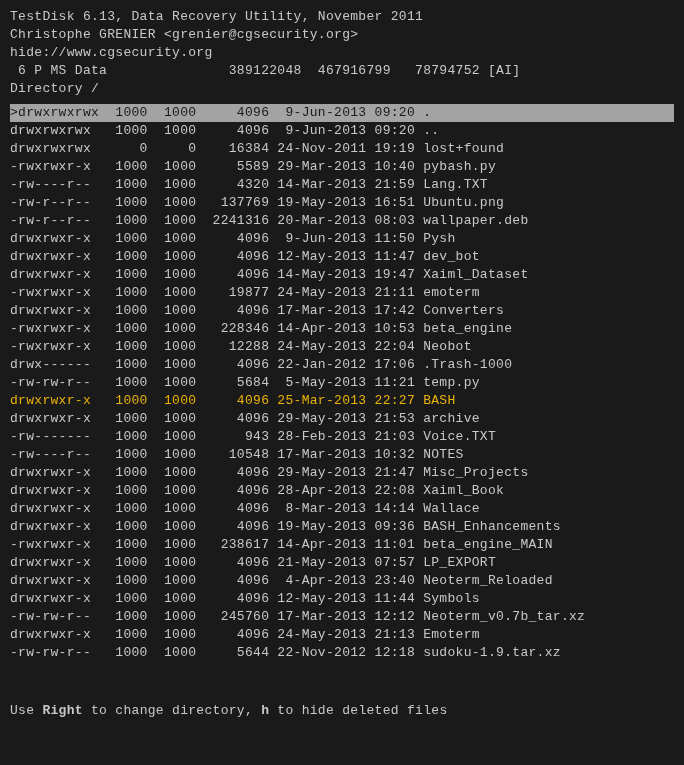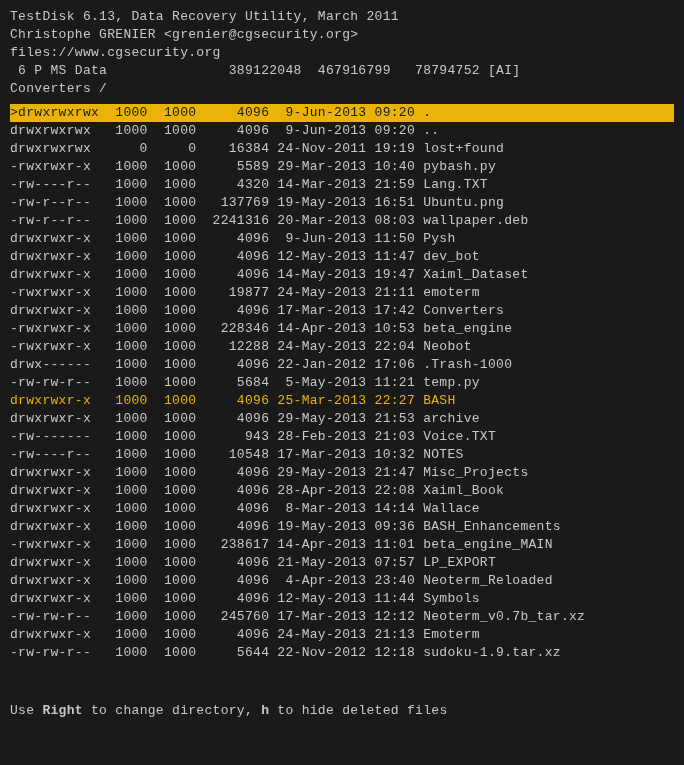--- a/index.html
+++ b/index.html
@@ -16,35 +16,35 @@
     line-height: 18px;
     color: #c8c8c8;
     padding: 8px 10px;
     box-sizing: border-box;
     letter-spacing: 0.3px;
   }
   .header-line { white-space: pre; }
   .listing { margin-top: 6px; white-space: pre; }
   .row { white-space: pre; display:block; }
   .row.selected {
-    background: #eab308;
+    background: #a3a3a3;
     color: #1a1a1a;
   }
   .row.deleted { color: #eab308; }
   .footer { margin-top: 4px; white-space: pre; }
   .footer b { font-weight: bold; }
 </style>
 </head>
 <body>
 
-<div class="header-line">TestDisk 6.13, Data Recovery Utility, March 2011</div>
+<div class="header-line">TestDisk 6.13, Data Recovery Utility, November 2011</div>
 <div class="header-line">Christophe GRENIER &lt;grenier@cgsecurity.org&gt;</div>
-<div class="header-line">files://www.cgsecurity.org</div>
+<div class="header-line">hide://www.cgsecurity.org</div>
 <div class="header-line"> 6 P MS Data               389122048  467916799   78794752 [AI]</div>
-<div class="header-line">Converters /</div>
+<div class="header-line">Directory /</div>
 
 <div class="listing" id="listing"><span class="row selected">&gt;drwxrwxrwx  1000  1000     4096  9-Jun-2013 09:20 .</span><span class="row">drwxrwxrwx   1000  1000     4096  9-Jun-2013 09:20 ..</span><span class="row">drwxrwxrwx      0     0    16384 24-Nov-2011 19:19 lost+found</span><span class="row">-rwxrwxr-x   1000  1000     5589 29-Mar-2013 10:40 pybash.py</span><span class="row">-rw----r--   1000  1000     4320 14-Mar-2013 21:59 Lang.TXT</span><span class="row">-rw-r--r--   1000  1000   137769 19-May-2013 16:51 Ubuntu.png</span><span class="row">-rw-r--r--   1000  1000  2241316 20-Mar-2013 08:03 wallpaper.deb</span><span class="row">drwxrwxr-x   1000  1000     4096  9-Jun-2013 11:50 Pysh</span><span class="row">drwxrwxr-x   1000  1000     4096 12-May-2013 11:47 dev_bot</span><span class="row">drwxrwxr-x   1000  1000     4096 14-May-2013 19:47 Xaiml_Dataset</span><span class="row">-rwxrwxr-x   1000  1000    19877 24-May-2013 21:11 emoterm</span><span class="row">drwxrwxr-x   1000  1000     4096 17-Mar-2013 17:42 Converters</span><span class="row">-rwxrwxr-x   1000  1000   228346 14-Apr-2013 10:53 beta_engine</span><span class="row">-rwxrwxr-x   1000  1000    12288 24-May-2013 22:04 Neobot</span><span class="row">drwx------   1000  1000     4096 22-Jan-2012 17:06 .Trash-1000</span><span class="row">-rw-rw-r--   1000  1000     5684  5-May-2013 11:21 temp.py</span><span class="row deleted">drwxrwxr-x   1000  1000     4096 25-Mar-2013 22:27 BASH</span><span class="row">drwxrwxr-x   1000  1000     4096 29-May-2013 21:53 archive</span><span class="row">-rw-------   1000  1000      943 28-Feb-2013 21:03 Voice.TXT</span><span class="row">-rw----r--   1000  1000    10548 17-Mar-2013 10:32 NOTES</span><span class="row">drwxrwxr-x   1000  1000     4096 29-May-2013 21:47 Misc_Projects</span><span class="row">drwxrwxr-x   1000  1000     4096 28-Apr-2013 22:08 Xaiml_Book</span><span class="row">drwxrwxr-x   1000  1000     4096  8-Mar-2013 14:14 Wallace</span><span class="row">drwxrwxr-x   1000  1000     4096 19-May-2013 09:36 BASH_Enhancements</span><span class="row">-rwxrwxr-x   1000  1000   238617 14-Apr-2013 11:01 beta_engine_MAIN</span><span class="row">drwxrwxr-x   1000  1000     4096 21-May-2013 07:57 LP_EXPORT</span><span class="row">drwxrwxr-x   1000  1000     4096  4-Apr-2013 23:40 Neoterm_Reloaded</span><span class="row">drwxrwxr-x   1000  1000     4096 12-May-2013 11:44 Symbols</span><span class="row">-rw-rw-r--   1000  1000   245760 17-Mar-2013 12:12 Neoterm_v0.7b_tar.xz</span><span class="row">drwxrwxr-x   1000  1000     4096 24-May-2013 21:13 Emoterm</span><span class="row">-rw-rw-r--   1000  1000     5644 22-Nov-2012 12:18 sudoku-1.9.tar.xz</span></div>
 
 <div class="footer">
   <div><span>Use </span><b>Right</b><span> to change directory, </span><b>h</b><span> to hide deleted files</span></div>
   
   
 </div>
 
 </body></html>

